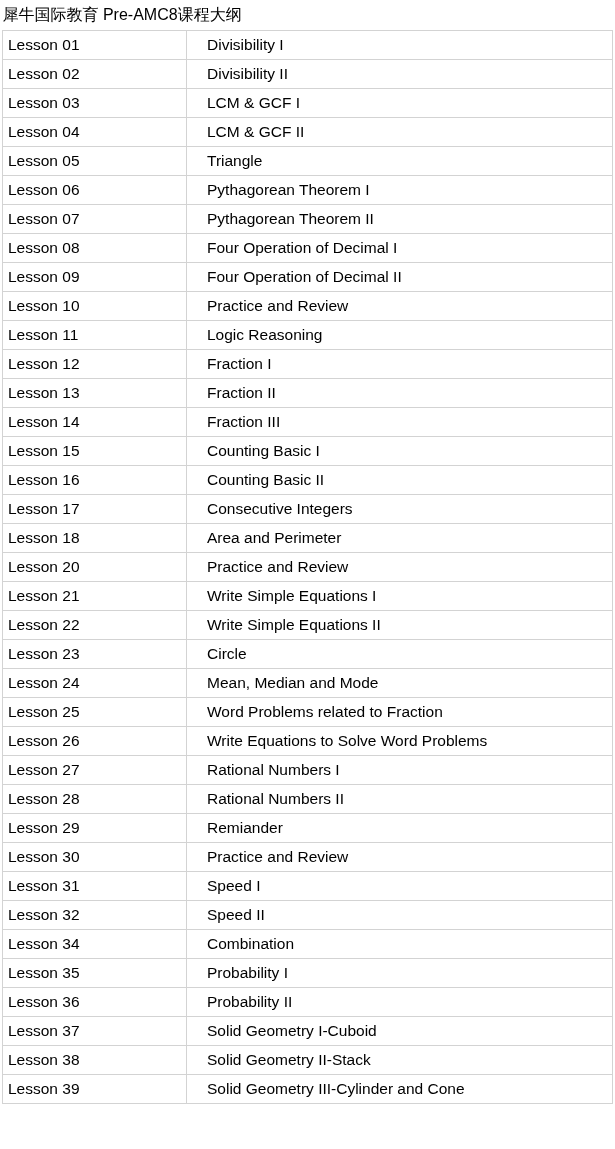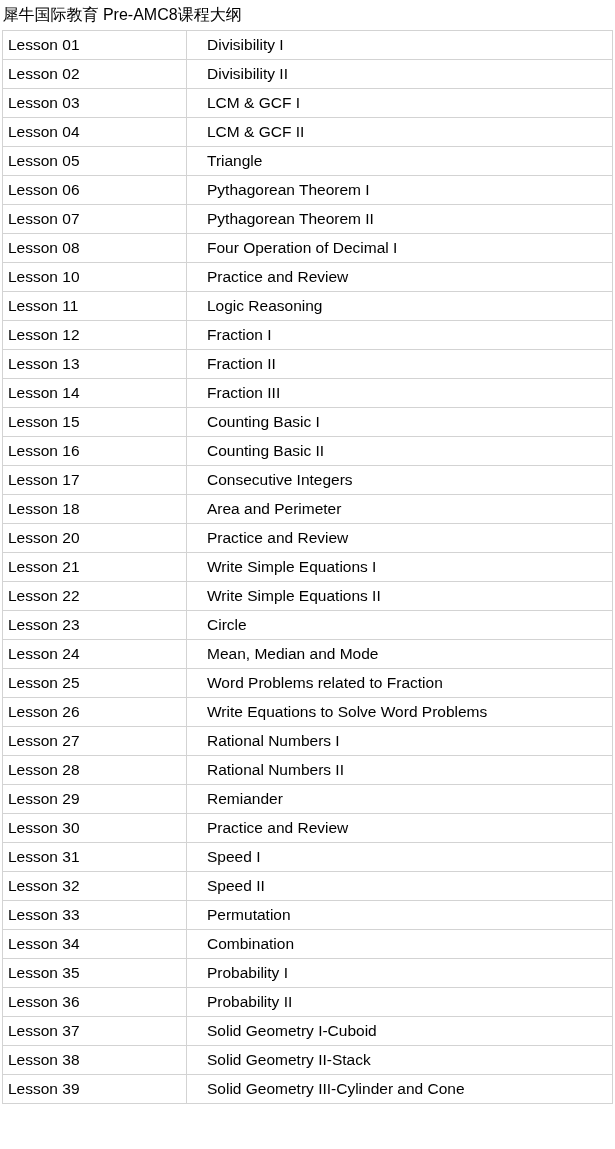--- a/index.html
+++ b/index.html
@@ -104,20 +104,24 @@
       </tr>
       <tr class="body-row">
         <td class="col-lesson">Lesson 07</td>
         <td class="col-topic">Pythagorean Theorem II</td>
       </tr>
       <tr class="body-row">
         <td class="col-lesson">Lesson 08</td>
         <td class="col-topic">Four Operation of Decimal I</td>
       </tr>
       <tr class="body-row">
+        <td class="col-lesson">Lesson 09</td>
+        <td class="col-topic">Four Operation of Decimal II</td>
+      </tr>
+      <tr class="body-row">
         <td class="col-lesson">Lesson 10</td>
         <td class="col-topic">Practice and Review</td>
       </tr>
       <tr class="body-row">
         <td class="col-lesson">Lesson 11</td>
         <td class="col-topic">Logic Reasoning</td>
       </tr>
       <tr class="body-row">
         <td class="col-lesson">Lesson 12</td>
         <td class="col-topic">Fraction I</td>
@@ -192,24 +196,20 @@
       </tr>
       <tr class="body-row">
         <td class="col-lesson">Lesson 31</td>
         <td class="col-topic">Speed I</td>
       </tr>
       <tr class="body-row">
         <td class="col-lesson">Lesson 32</td>
         <td class="col-topic">Speed II</td>
       </tr>
       <tr class="body-row">
-        <td class="col-lesson">Lesson 33</td>
-        <td class="col-topic">Permutation</td>
-      </tr>
-      <tr class="body-row">
         <td class="col-lesson">Lesson 34</td>
         <td class="col-topic">Combination</td>
       </tr>
       <tr class="body-row">
         <td class="col-lesson">Lesson 35</td>
         <td class="col-topic">Probability I</td>
       </tr>
       <tr class="body-row">
         <td class="col-lesson">Lesson 36</td>
         <td class="col-topic">Probability II</td>

